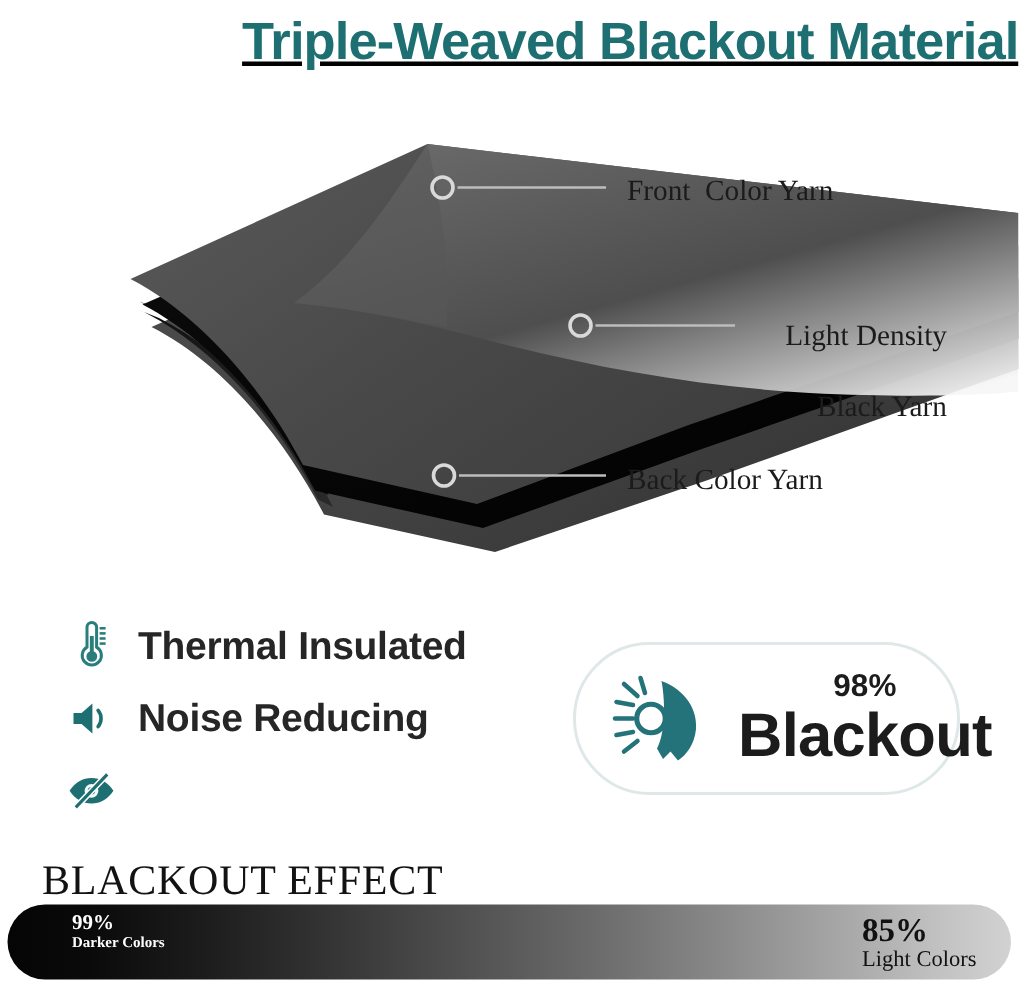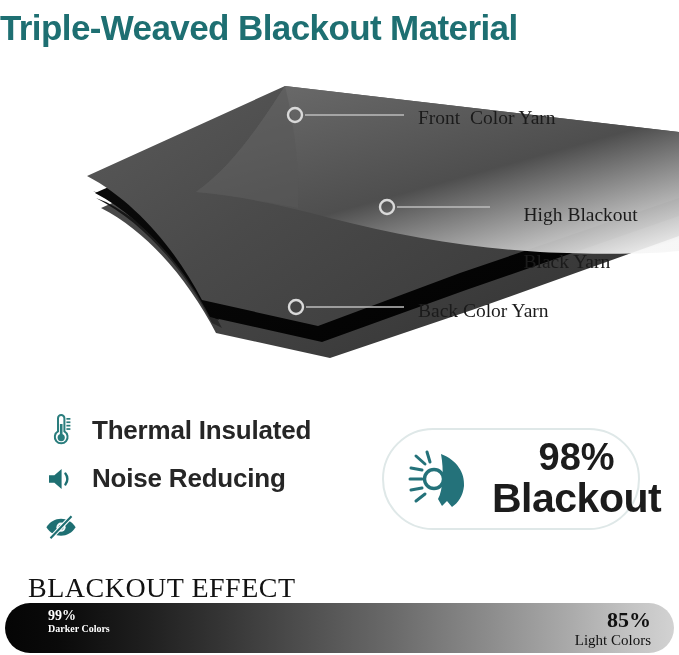--- a/index.html
+++ b/index.html
@@ -18,38 +18,40 @@
   }
 
   
   #title-bar {
     position: absolute;
     left: 0; top: 0;
     width: 679px;
     height: 55px;
     display: flex;
     align-items: center;
-    justify-content: flex-start;
+    justify-content: flex-end;
+    text-decoration: underline;
   }
   #page-title {
     font-family: "Liberation Sans", sans-serif;
     font-weight: bold;
     font-size: 35px;
     letter-spacing: -0.6px;
     color: #1e6f72;
     white-space: nowrap;
     line-height: 1;
   }
 
   
   #fabric-diagram {
     position: absolute;
-    left: 0; top: 58px;
+    left: 0; top: 68px;
     width: 547px;
     height: 340px;
+    text-align: right;
   }
   #fabric-svg { display: block; }
 
   .callout-label {
     position: absolute;
     font-family: "Liberation Serif", serif;
     font-size: 19.5px;
     color: #1b1b1b;
     line-height: 1.22;
     white-space: pre;
@@ -110,21 +112,21 @@
     justify-content: center;
   }
   #badge-text {
     margin-left: 14px;
     text-align: center;
     line-height: 1.04;
   }
   #badge-percent {
     font-family: "Liberation Sans", sans-serif;
     font-weight: bold;
-    font-size: 38px;
+    font-size: 21px;
     color: #1c1c1c;
     display: block;
   }
   #badge-word {
     font-family: "Liberation Sans", sans-serif;
     font-weight: bold;
     font-size: 41px;
     color: #1c1c1c;
     display: block;
     letter-spacing: -0.5px;
@@ -174,21 +176,21 @@
     display: block;
     font-size: 10px;
     font-weight: bold;
     line-height: 1.1;
   }
   #bar-right-block {
     position: absolute;
     right: 28px; top: 608px;
     color: #111111;
     font-family: "Liberation Serif", serif;
-    text-align: right;
+    text-align: left;
     margin-left: 32px;
   }
   #bar-right-pct {
     display: block;
     font-size: 22px;
     font-weight: bold;
     line-height: 1.08;
   }
   #bar-right-sub {
     display: block;
@@ -253,21 +255,21 @@
     <g fill="none" stroke="#d9d9d9" stroke-width="2.4">
       <circle cx="295" cy="57" r="7"></circle>
       <circle cx="387" cy="149" r="7"></circle>
       <circle cx="296" cy="249" r="7"></circle>
     </g>
   </svg>
 
   <div class="callout-label" id="label-front">Front  Color Yarn</div>
 
   <div class="callout-label" id="label-highdensity">
-    <span>High Blackout</span><br>
+    <span>Light Density</span><br>
     <span>Black Yarn</span>
   </div>
 
   <div class="callout-label" id="label-back">Back Color Yarn</div>
 </div>
 
 <div id="features">
 
   <div class="feature-row">
     <span class="feature-icon">

